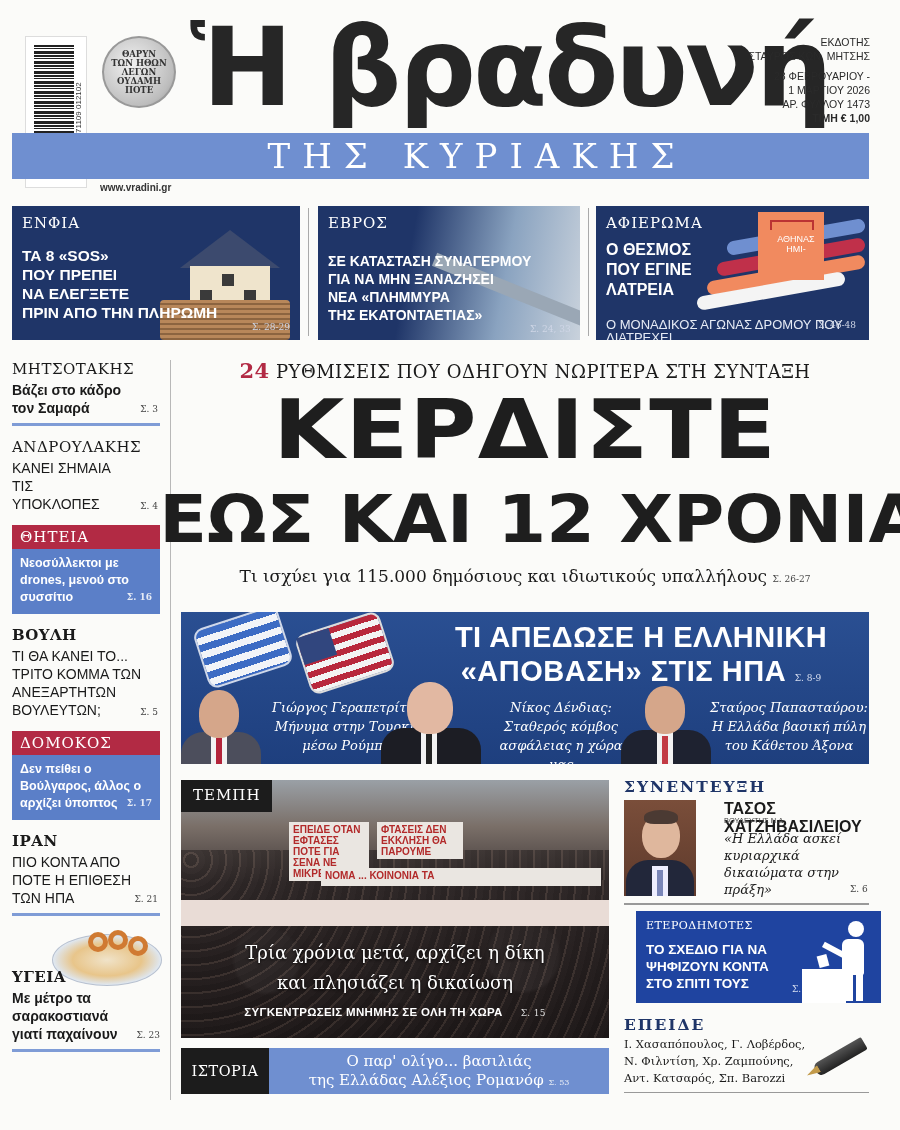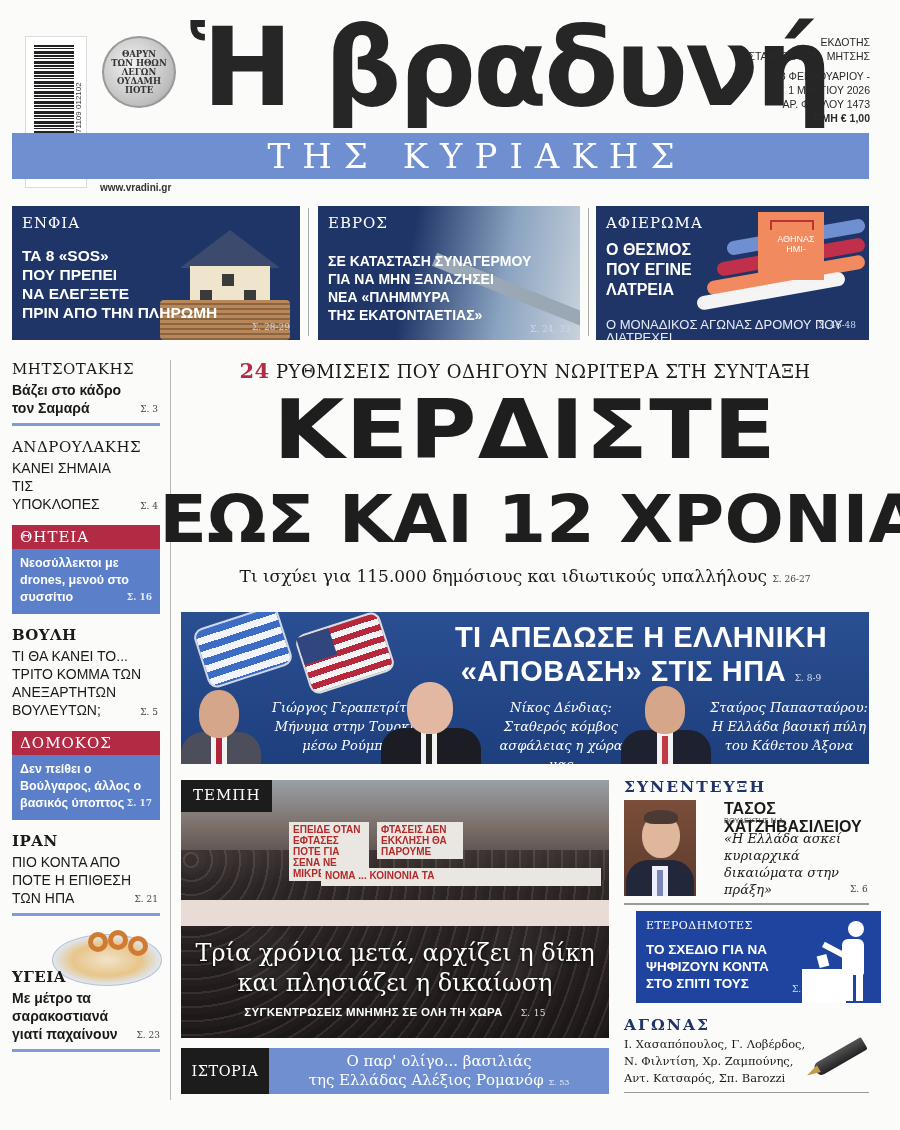--- a/index.html
+++ b/index.html
@@ -88,21 +88,21 @@
   .tempi { position: absolute; left: 181px; top: 780px; width: 428px; height: 258px; overflow: hidden;
     background:
       radial-gradient(circle at 20% 70%, #3a3434 0 8%, transparent 9%),
       radial-gradient(circle at 50% 75%, #2b2626 0 10%, transparent 11%),
       radial-gradient(circle at 80% 68%, #3c3535 0 9%, transparent 10%),
       linear-gradient(180deg, #9aa0a6 0%, #7a6f68 18%, #3e3636 40%, #2b2424 70%, #1d1818 100%); }
   .crowd { position: absolute; left: 0; top: 70px; width: 428px; height: 190px;
     background: repeating-radial-gradient(circle at 10px 10px, #1c1717 0 6px, #4a3d38 6px 8px, #231d1d 8px 14px); opacity: 0.55; }
   .banner { position: absolute; background: #eae6e1; color: #b22a2a; font-size: 10px; font-weight: bold; padding: 2px 4px; line-height: 11px; }
   .tempi .kick { position: absolute; left: 0; top: 0; background: #1c1c1c; color: #fff; font-family: "DejaVu Serif", serif; font-size: 15px; letter-spacing: 1px; padding: 6px 12px; height: 32px; }
-  .tempi .th { position: absolute; left: 0; top: 158px; width: 428px; text-align: center; color: #fff; font-family: "DejaVu Serif", serif; font-size: 24px; line-height: 30px; text-shadow: 0 1px 3px #000; }
+  .tempi .th { position: absolute; left: 0; top: 158px; width: 428px; text-align: center; color: #fff; font-family: "DejaVu Serif", serif; font-size: 18px; line-height: 30px; text-shadow: 0 1px 3px #000; }
   .tempi .ts { position: absolute; left: 0; top: 226px; width: 428px; text-align: center; color: #fff; font-weight: bold; font-size: 11.5px; letter-spacing: 0.3px; }
   .tempi .ts .pg { font-family: "DejaVu Serif", serif; font-weight: normal; font-size: 9px; margin-left: 18px; color: #ddd; }
 
   
   .istoria { position: absolute; left: 181px; top: 1048px; width: 428px; height: 46px; display: flex; }
   .istoria .k { width: 88px; background: #1c1c1c; color: #fff; font-family: "DejaVu Serif", serif; font-size: 14.5px; letter-spacing: 0.5px; display: flex; align-items: center; justify-content: center; }
   .istoria .t { position: relative; flex: 1; background: #6f8fd0; color: #fff; font-family: "DejaVu Serif", serif; font-size: 15px; line-height: 19px; text-align: center; padding-top: 4px; }
   .istoria .t .pg { font-size: 8px; color: #e6ebf5; }
 
   
@@ -235,21 +235,21 @@
     </div>
   </div>
   <div class="lc-item">
     <div class="lc-kicker" style="font-weight:bold;">ΒΟΥΛΗ</div>
     <div class="lc-text" style="width:140px;">ΤΙ ΘΑ ΚΑΝΕΙ ΤΟ... ΤΡΙΤΟ ΚΟΜΜΑ ΤΩΝ ΑΝΕΞΑΡΤΗΤΩΝ ΒΟΥΛΕΥΤΩΝ;</div>
     <div class="lc-pg">Σ. 5</div>
   </div>
   <div class="lc-item lc-box">
     <div class="bk">ΔΟΜΟΚΟΣ</div>
     <div class="bb">
-      <div style="width:130px;">Δεν πείθει ο Βούλγαρος, άλλος ο βασικός ύποπτος</div>
+      <div style="width:130px;">Δεν πείθει ο Βούλγαρος, άλλος ο αρχίζει ύποπτος</div>
       <div class="lc-pg" style="right:8px;bottom:8px;">Σ. 17</div>
     </div>
   </div>
   <div class="lc-item">
     <div class="lc-kicker" style="font-weight:bold;">ΙΡΑΝ</div>
     <div class="lc-text" style="width:125px;">ΠΙΟ ΚΟΝΤΑ ΑΠΟ ΠΟΤΕ Η ΕΠΙΘΕΣΗ ΤΩΝ ΗΠΑ</div>
     <div class="lc-pg" style="bottom:12px;">Σ. 21</div>
     <div class="lc-rule"></div>
   </div>
   <div class="food">
@@ -373,21 +373,21 @@
     <div class="voter-head"></div>
     <div class="voter-body"></div>
     <div class="voter-arm"></div>
     <div class="ballot"></div>
     <div class="voter-leg" style="left:210px;"></div>
     <div class="voter-leg" style="left:220px;"></div>
     <div class="box"></div>
   </div>
 </div>
 
-<div class="rcol graf-k">ΑΓΩΝΑΣ</div>
+<div class="rcol graf-k">ΕΠΕΙΔΕ</div>
 <div class="graf-t">
   <div>Ι. Χασαπόπουλος, Γ. Λοβέρδος,</div>
   <div>Ν. Φιλντίση, Χρ. Ζαμπούνης,</div>
   <div>Αντ. Κατσαρός, Σπ. Barozzi</div>
 </div>
 <div class="pen"></div>
 <div class="pen-nib"></div>
 <div class="rrule" style="top:1092px;height:1px;"></div>
 
 </body></html>

